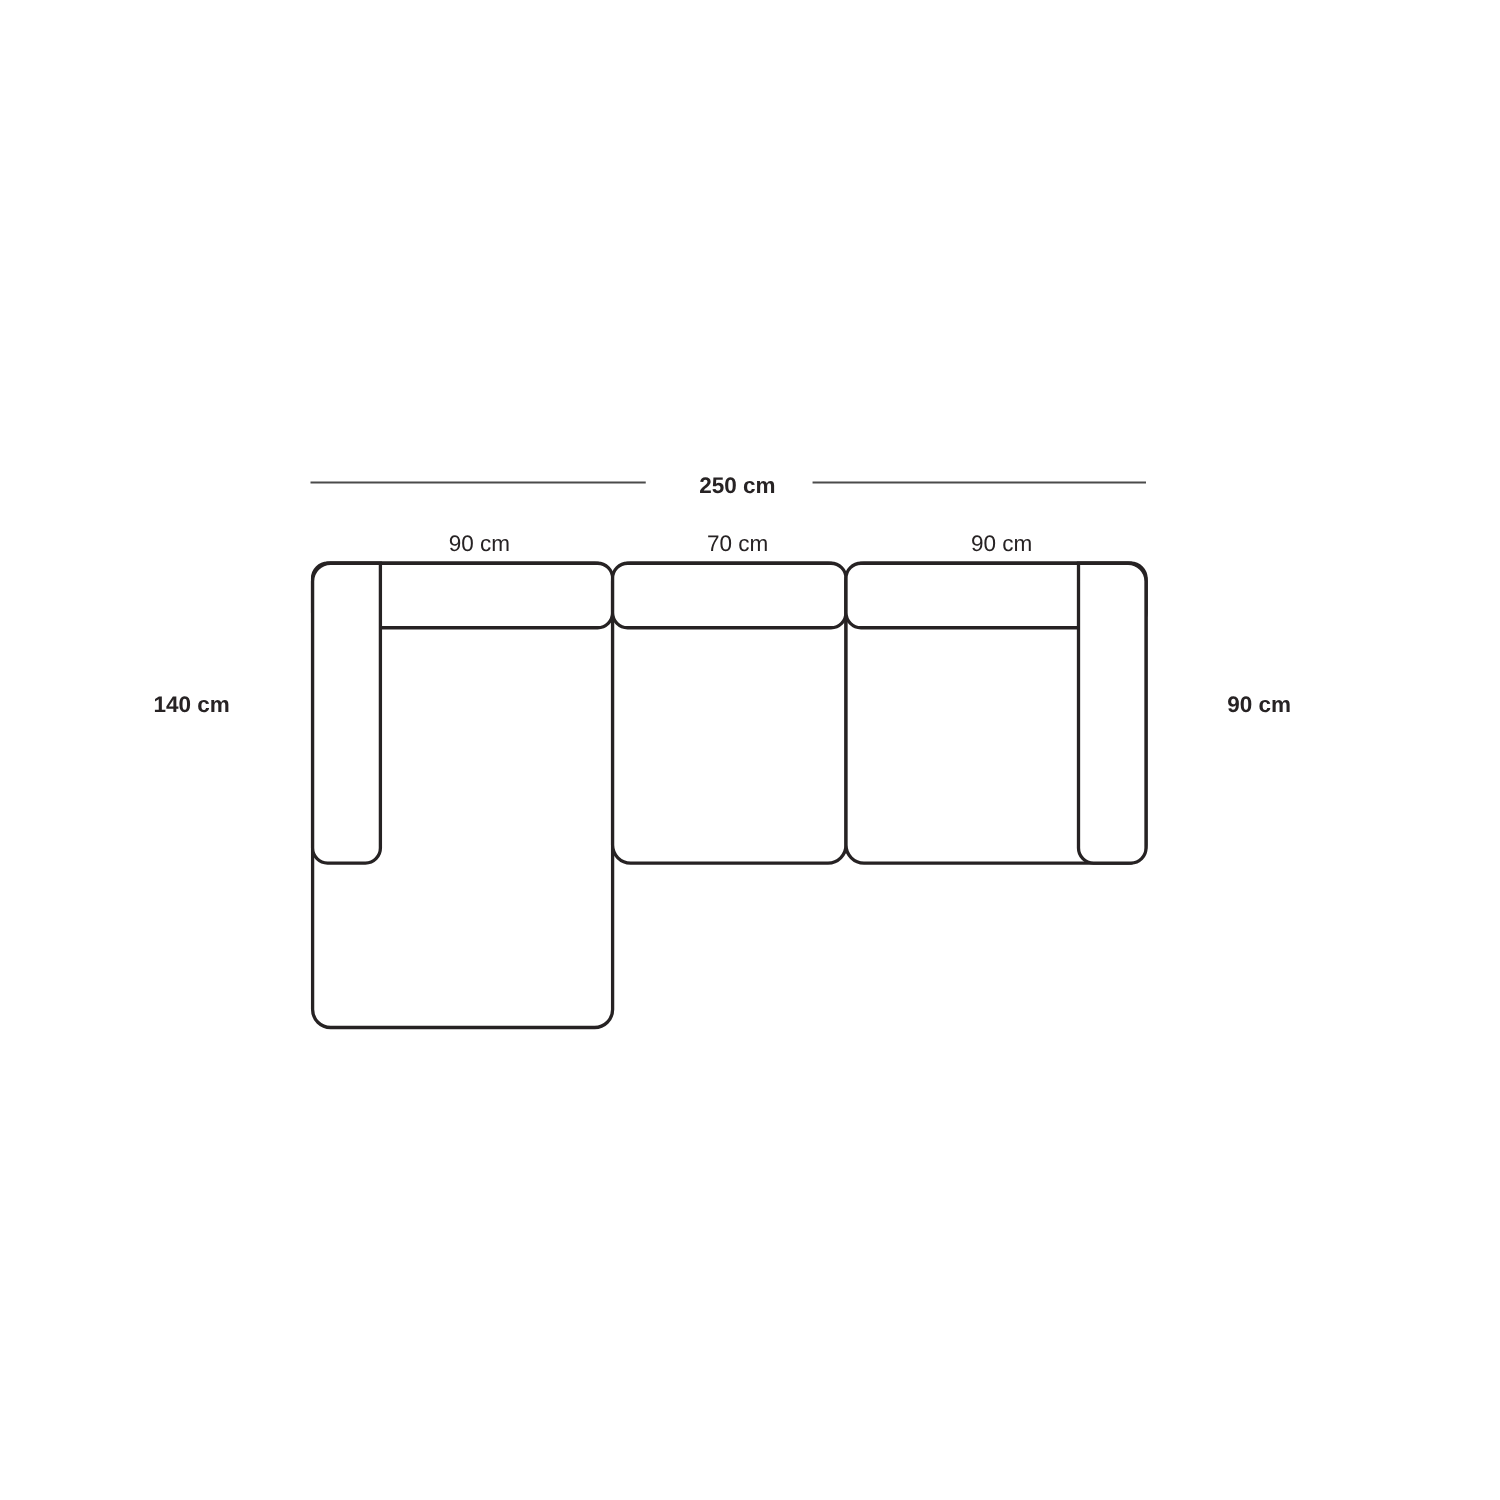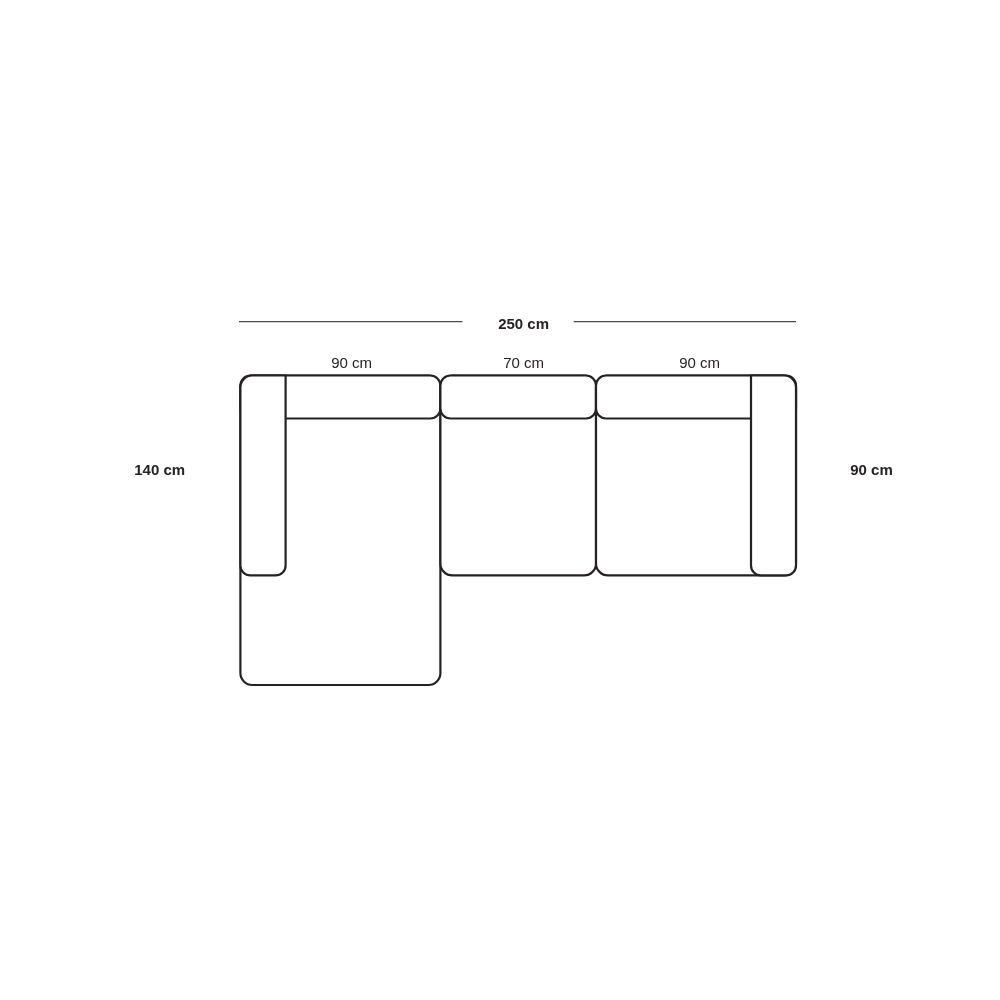--- a/index.html
+++ b/index.html
@@ -1,16 +1,16 @@
 <!DOCTYPE html>
 <html><head>
 <meta charset="utf-8">
 <style>
   html,body{margin:0;padding:0;background:#ffffff;overflow:hidden;}
-  .wrap{width:816px;height:1000px;position:relative;margin-left:32px;}
+  .wrap{width:816px;height:1000px;position:relative;}
   svg{position:absolute;top:0;left:0;}
   text{font-family:"Liberation Sans",sans-serif;fill:#272324;}
 </style>
 </head>
 <body>
 <div class="wrap">
 <svg width="1000" height="1000" viewBox="0 0 1000 1000">
 
   <line x1="207" y1="321.7" x2="430.5" y2="321.7" stroke="#4b4b4b" stroke-width="1.3"></line>
   <line x1="541.7" y1="321.7" x2="764" y2="321.7" stroke="#4b4b4b" stroke-width="1.3"></line>

